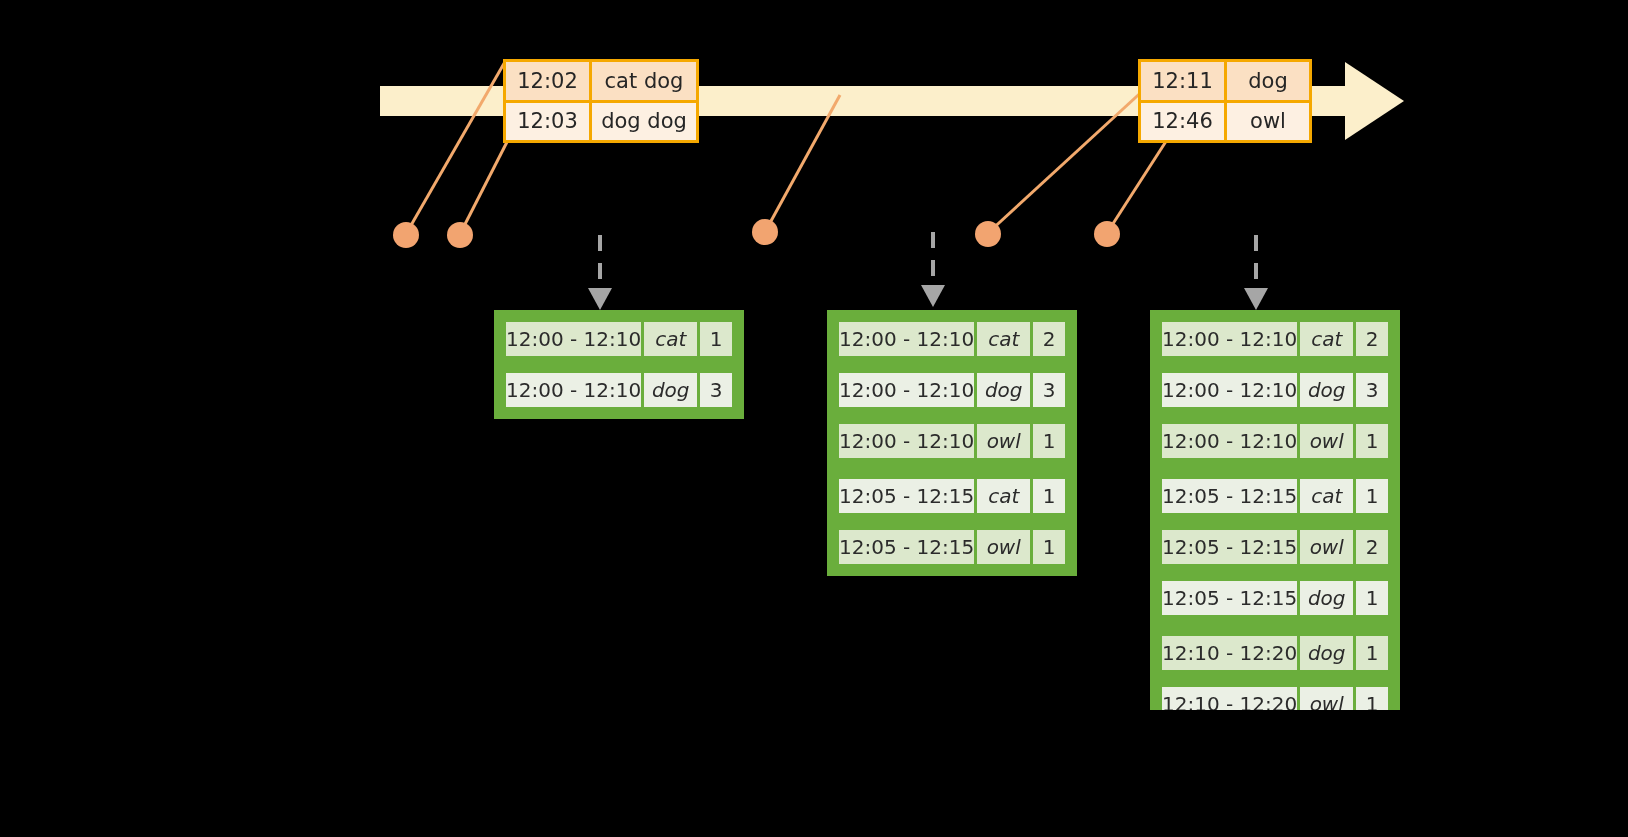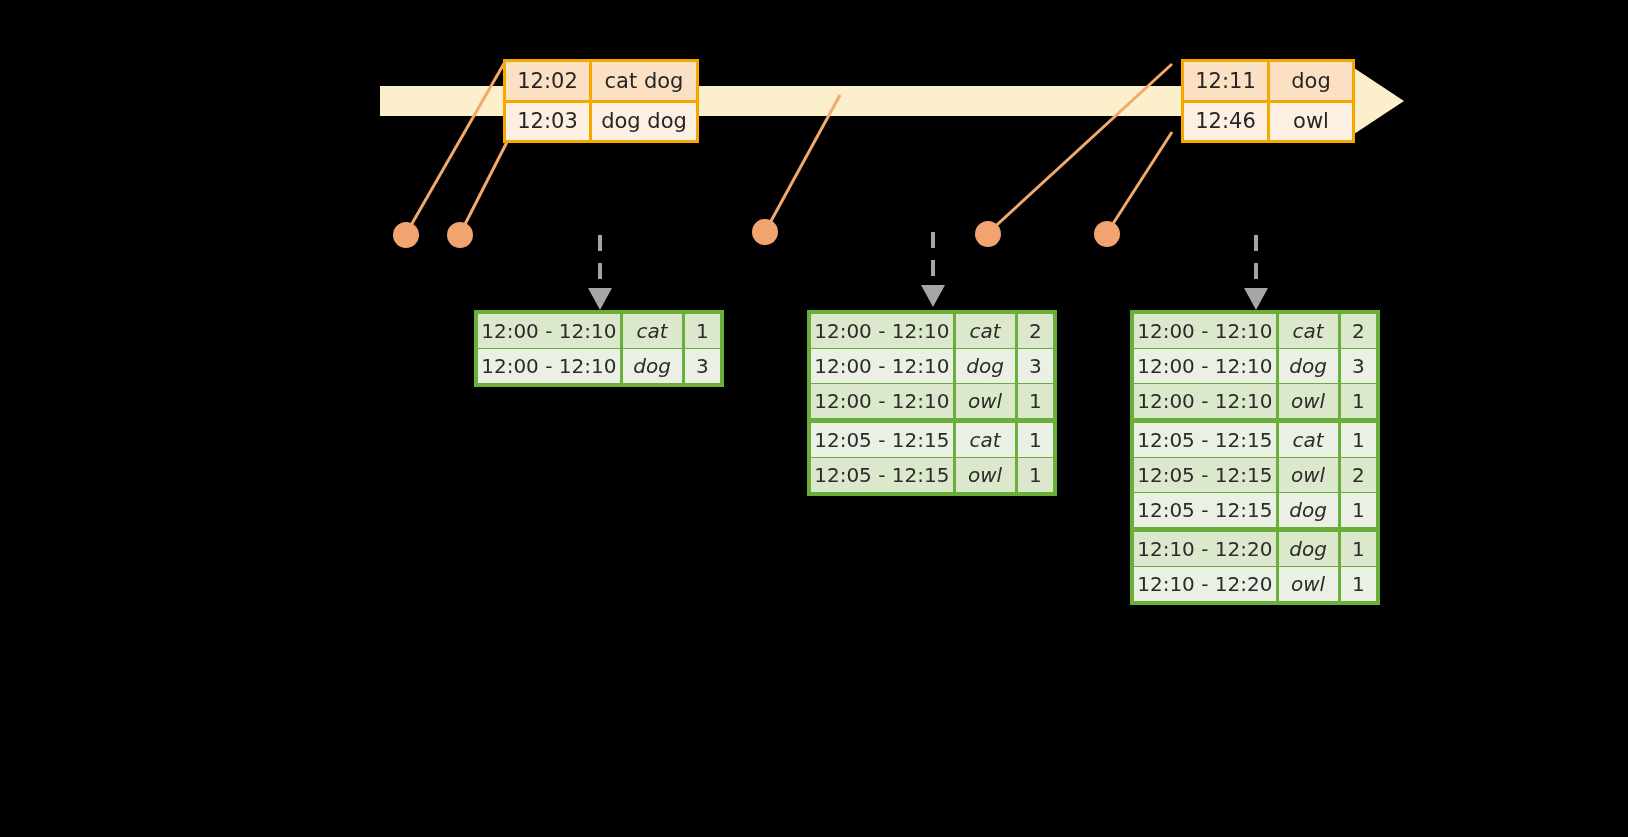--- a/index.html
+++ b/index.html
@@ -61,22 +61,23 @@
   .shade-b .ev-time, .shade-b .ev-words { background: #FDF0E2; }
 
   
   .result-table {
     position: absolute;
     border: 4px solid #6AAE3C;
     box-sizing: border-box;
     background: #6AAE3C;
     display: flex;
     flex-direction: column;
-    gap: 1px;
-    padding: 0;
+    gap: 17px;
+    padding: 8px;
+    margin-left: 20px;
   }
   .rt-row {
     display: flex;
     flex-direction: row;
     height: 34px;
     gap: 3px;
   }
   .rt-group-gap {
     margin-top: 4px;
   }
@@ -140,21 +141,21 @@
       <span class="ev-time">12:02</span>
       <span class="ev-words">cat dog</span>
     </div>
     <div class="event-row shade-b">
       <span class="ev-time">12:03</span>
       <span class="ev-words">dog dog</span>
     </div>
   </div>
 
 
-  <div class="event-box" style="left:1181px; top:59px; width:174px; height:84px;">
+  <div class="event-box" style="left:1138px; top:59px; width:174px; height:84px;">
     <div class="event-row shade-a">
       <span class="ev-time">12:11</span>
       <span class="ev-words">dog</span>
     </div>
     <div class="event-row shade-b">
       <span class="ev-time">12:46</span>
       <span class="ev-words">owl</span>
     </div>
   </div>
 

